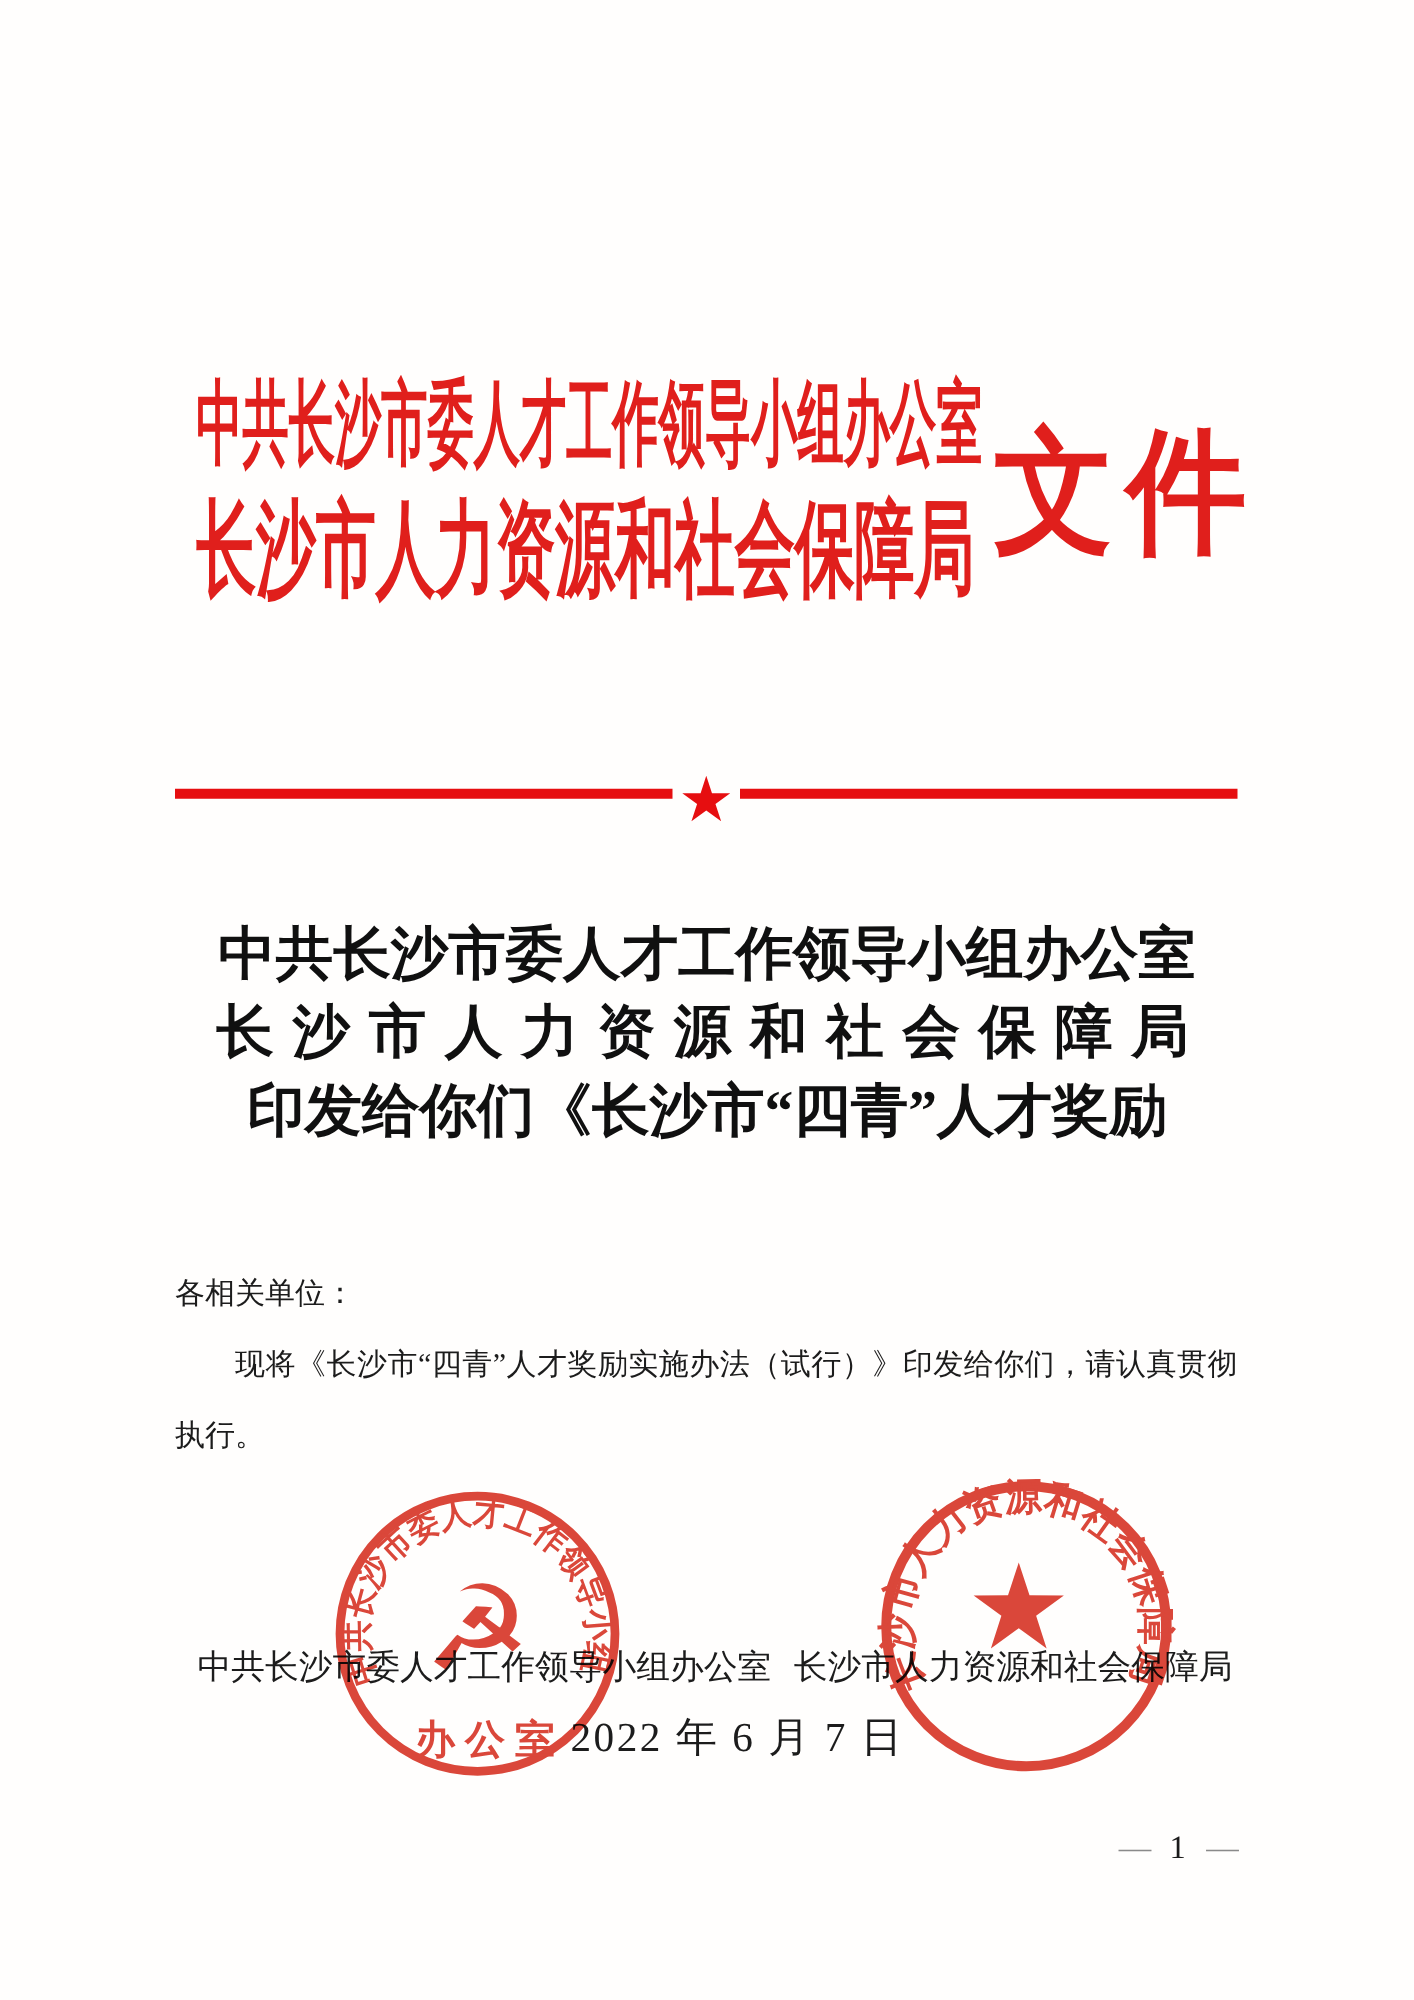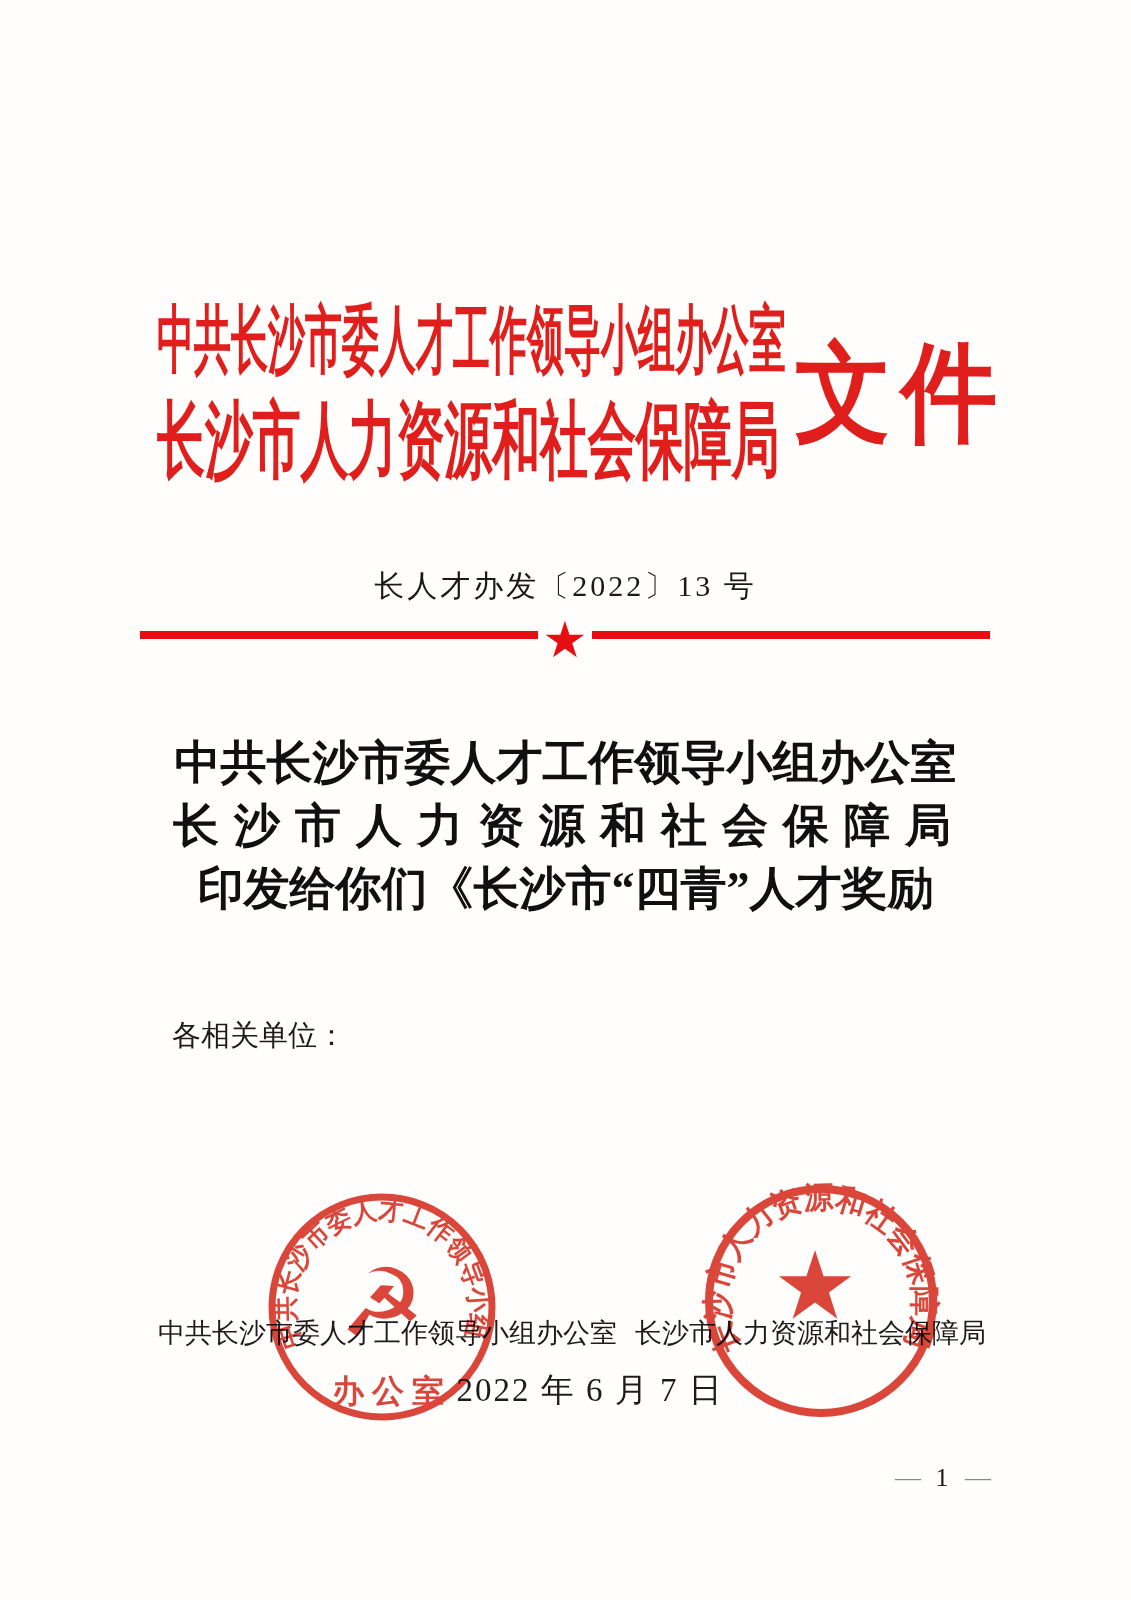--- a/index.html
+++ b/index.html
@@ -60,23 +60,22 @@
   .title-block {
     position: absolute; left: 0; top: 731px; width: 1131px;
     text-align: center; font-weight: bold; color: #101010;
     font-size: 46px; line-height: 63px;
   }
   .title-spaced { letter-spacing: 15px; margin-left: 8px; }
 
   
   .body-block {
     position: absolute; left: 140px; top: 1007px; width: 850px;
-    font-size: 29px; line-height: 57px; color: #1c1c1c;
+    font-size: 24px; line-height: 57px; color: #1c1c1c;
     text-align: justify;
-    margin-left: 32px;
   }
   .paragraph { text-indent: 2em; }
 
   
   .sign-left  { position: absolute; left: 158px;  top: 1315px; font-size: 27px; color: #1c1c1c; white-space: nowrap; }
   .sign-right { position: absolute; right: 145px; top: 1315px; font-size: 27px; color: #1c1c1c; white-space: nowrap; }
   .date-line  {
     position: absolute; left: 140px; top: 1368px; width: 900px;
     text-align: center; font-size: 33px; color: #1c1c1c; letter-spacing: 2px;
   }
@@ -98,36 +97,36 @@
 </style>
 </head>
 <body>
 
 <div class="page">
 
   <div class="org-line1">中共长沙市委人才工作领导小组办公室</div>
   <div class="org-line2">长沙市人力资源和社会保障局</div>
   <div class="doc-type">文件</div>
 
-  <div class="doc-number">长人才办发〔2022〕13 号</div>
 
   <div class="red-rule">
     <div class="rule-seg"></div>
     <span class="rule-star">★</span>
     <div class="rule-seg"></div>
   </div>
 
   <div class="title-block">
     <div>中共长沙市委人才工作领导小组办公室</div>
     <div class="title-spaced">长沙市人力资源和社会保障局</div>
     <div>印发给你们《长沙市“四青”人才奖励</div>
   </div>
 
   <div class="body-block">
     <div class="salutation">各相关单位：</div>
+    <div class="paragraph">现将《长沙市“四青”人才奖励实施办法（试行）》印发给你们，请认真贯彻执行。</div>
   </div>
 
   <div class="sign-left">中共长沙市委人才工作领导小组办公室</div>
   <div class="sign-right">长沙市人力资源和社会保障局</div>
   <div class="date-line">2022 年 6 月 7 日</div>
 
   <svg class="seal seal-left" width="234" height="234" viewBox="0 0 234 234">
     <circle cx="117" cy="117" r="110" fill="none" stroke="#d8392b" stroke-width="7"></circle>
     <path id="arcL" d="M 37.3 154.2 A 88 88 0 1 1 196.7 154.2" fill="none"></path>
     <text font-size="27" fill="#d8392b">

